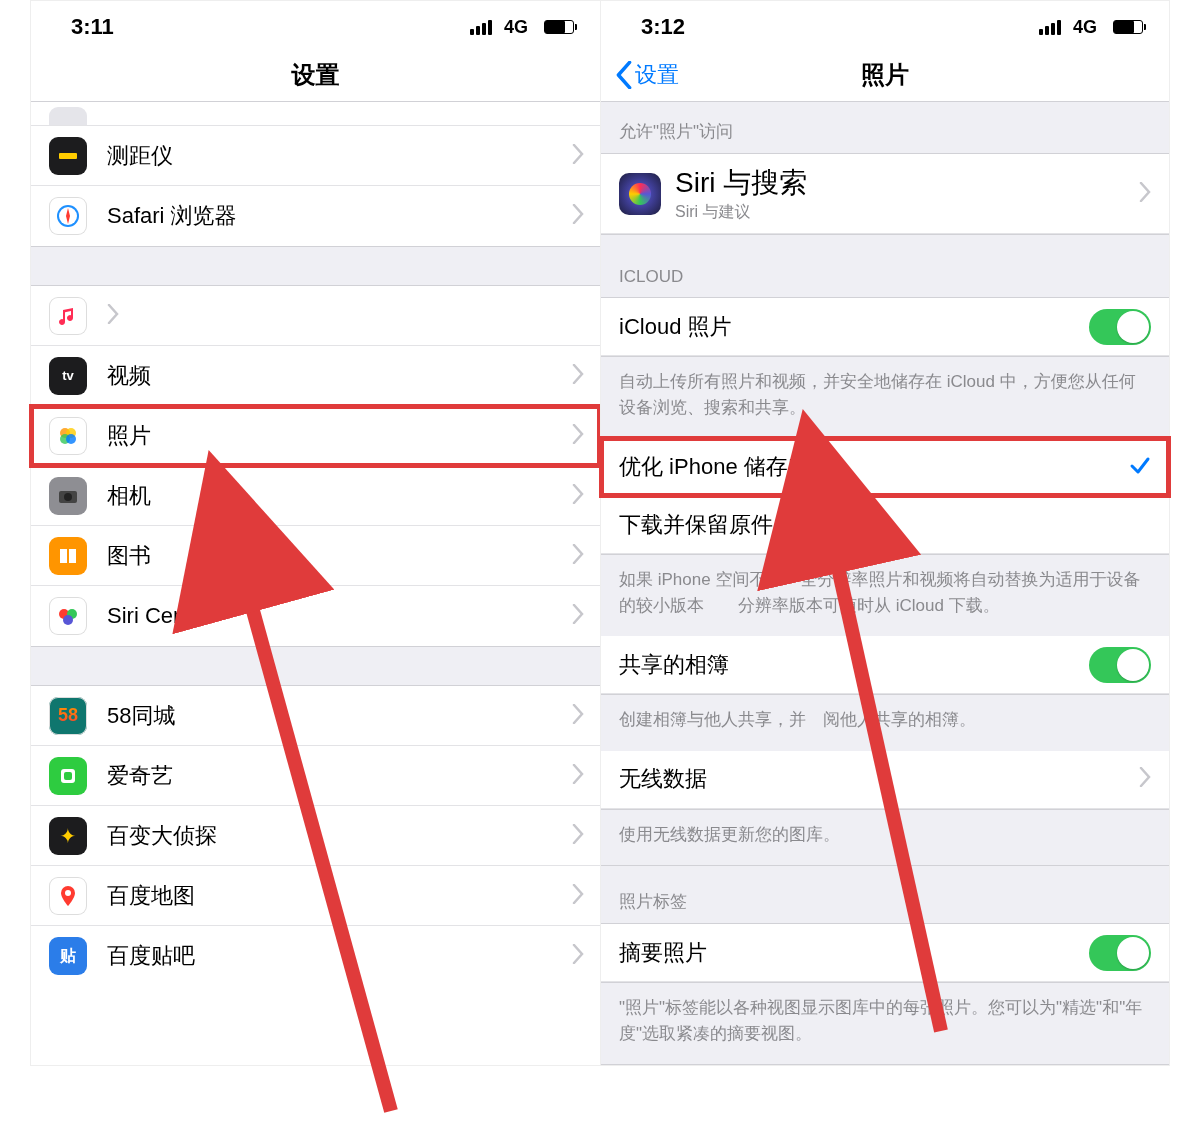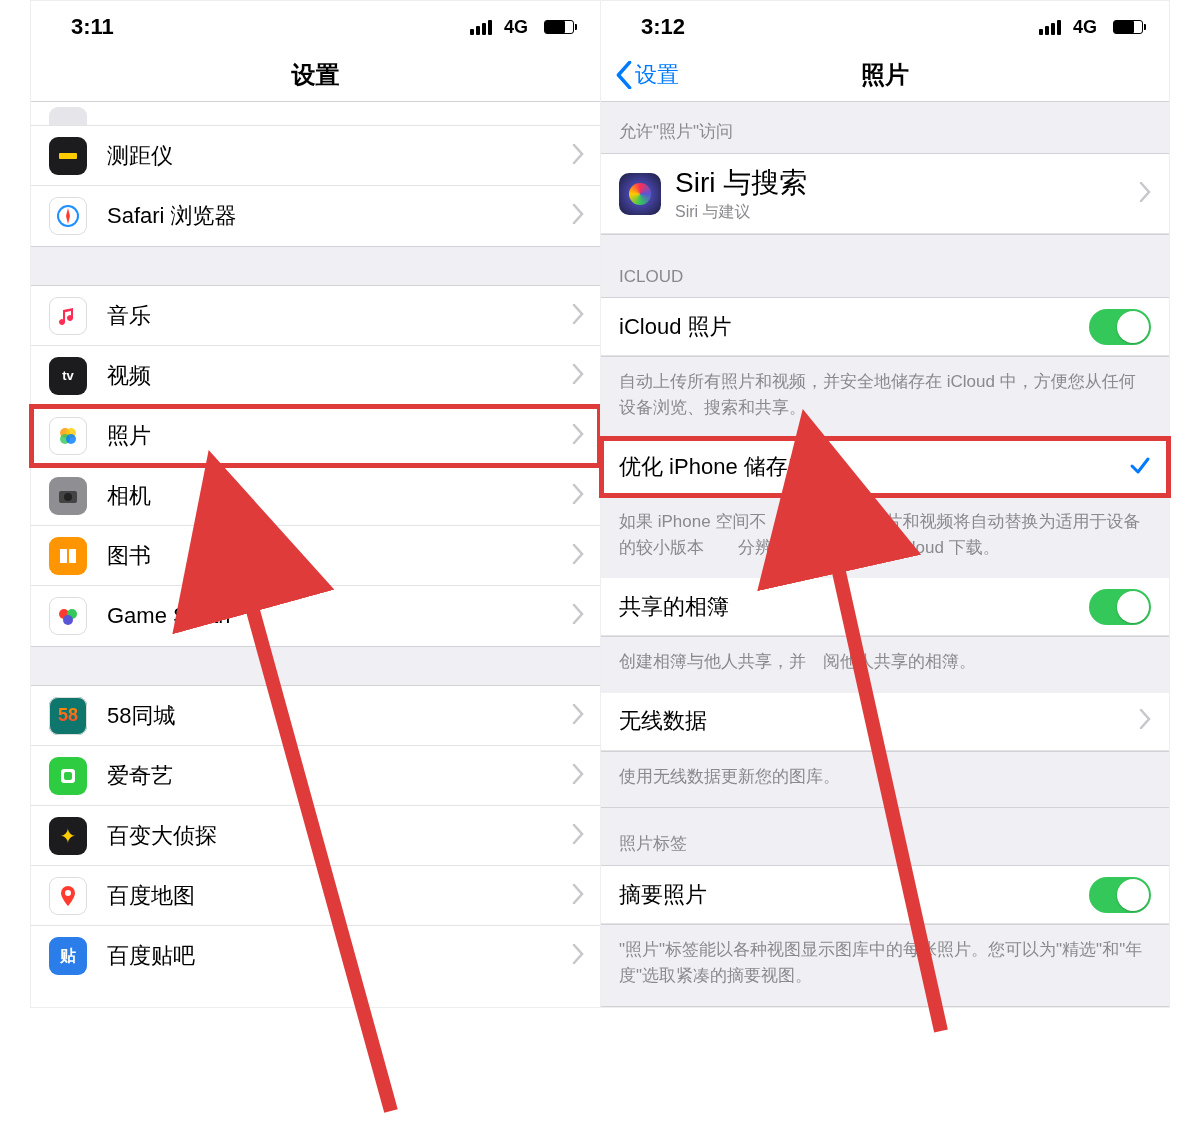--- a/index.html
+++ b/index.html
@@ -161,21 +161,20 @@
         </div>
       </div>
     <div class="group-gap"></div>
     <div id="left-g2">
         <div class="cell">
           <div class="icon" style="background:#fff;box-shadow:inset 0 0 0 1px #ddd;">
             <svg viewBox="0 0 24 24" style="width:24px;height:24px;">
               <path d="M9 18a3 3 0 1 1-2-2.8V6l10-2v10a3 3 0 1 1-2-2.8V7l-6 1.2V18" fill="#ff2d55"></path>
             </svg>
           </div>
-          <span class="label">音乐</span>
           <span class="chev"><svg viewBox="0 0 12 20">
               <path d="M2 1 L10 10 L2 19" stroke="#c7c7cc" stroke-width="2.5" fill="none" stroke-linecap="round"></path>
             </svg></span>
         </div>
         <div class="cell">
           <div class="icon" style="background:#1c1c1e;">
             <span style="color:#fff;font-size:13px;font-weight:700">tv</span>
           </div>
           <span class="label">视频</span>
           <span class="chev"><svg viewBox="0 0 12 20">
@@ -220,21 +219,21 @@
             </svg></span>
         </div>
         <div class="cell">
           <div class="icon" style="background:#fff;box-shadow:inset 0 0 0 1px #ddd;">
             <svg viewBox="0 0 24 24" style="width:24px;height:24px;">
               <circle cx="8" cy="10" r="5" fill="#ff3b30"></circle>
               <circle cx="16" cy="10" r="5" fill="#34c759"></circle>
               <circle cx="12" cy="16" r="5" fill="#5856d6"></circle>
             </svg>
           </div>
-          <span class="label">Game Safari</span>
+          <span class="label">Siri Center</span>
           <span class="chev"><svg viewBox="0 0 12 20">
               <path d="M2 1 L10 10 L2 19" stroke="#c7c7cc" stroke-width="2.5" fill="none" stroke-linecap="round"></path>
             </svg></span>
         </div>
       </div>
     <div class="group-gap"></div>
     <div id="left-g3">
         <div class="cell">
           <div class="icon" style="background:#0f766e;box-shadow:inset 0 0 0 1px #ddd;">
             <span style="font-weight:800;font-size:18px;background:linear-gradient(#ff9500,#ff3b30);-webkit-background-clip:text;color:transparent">58</span>
@@ -346,20 +345,23 @@
       <span class="toggle"></span>
     </div>
     <div class="section-footer">自动上传所有照片和视频，并安全地储存在 iCloud 中，方便您从任何设备浏览、搜索和共享。</div>
 
     <div class="cell2 highlight" style="position:relative">
       <span class="label">优化 iPhone 储存空间</span>
       <span class="check"><svg viewBox="0 0 22 22">
             <path d="M3 12 L9 18 L19 5" stroke="#007aff" stroke-width="3" fill="none" stroke-linecap="round" stroke-linejoin="round"></path>
           </svg></span>
     </div>
+    <div class="cell2">
+      <span class="label">下载并保留原件</span>
+    </div>
     <div class="section-footer">
       <span>如果 iPhone 空间不</span><span style="visibility:hidden">足，</span><span>全分辨率照片和视频将自动替换为适用于设备的较小版本</span><span style="visibility:hidden">。全</span><span>分辨率版本可随时从 iCloud 下载。</span>
     </div>
 
     <div class="cell2">
       <span class="label">共享的相簿</span>
       <span class="toggle"></span>
     </div>
     <div class="section-footer">
       <span>创建相簿与他人共享，并</span><span style="visibility:hidden">订</span><span>阅他人共享的相簿。</span>

